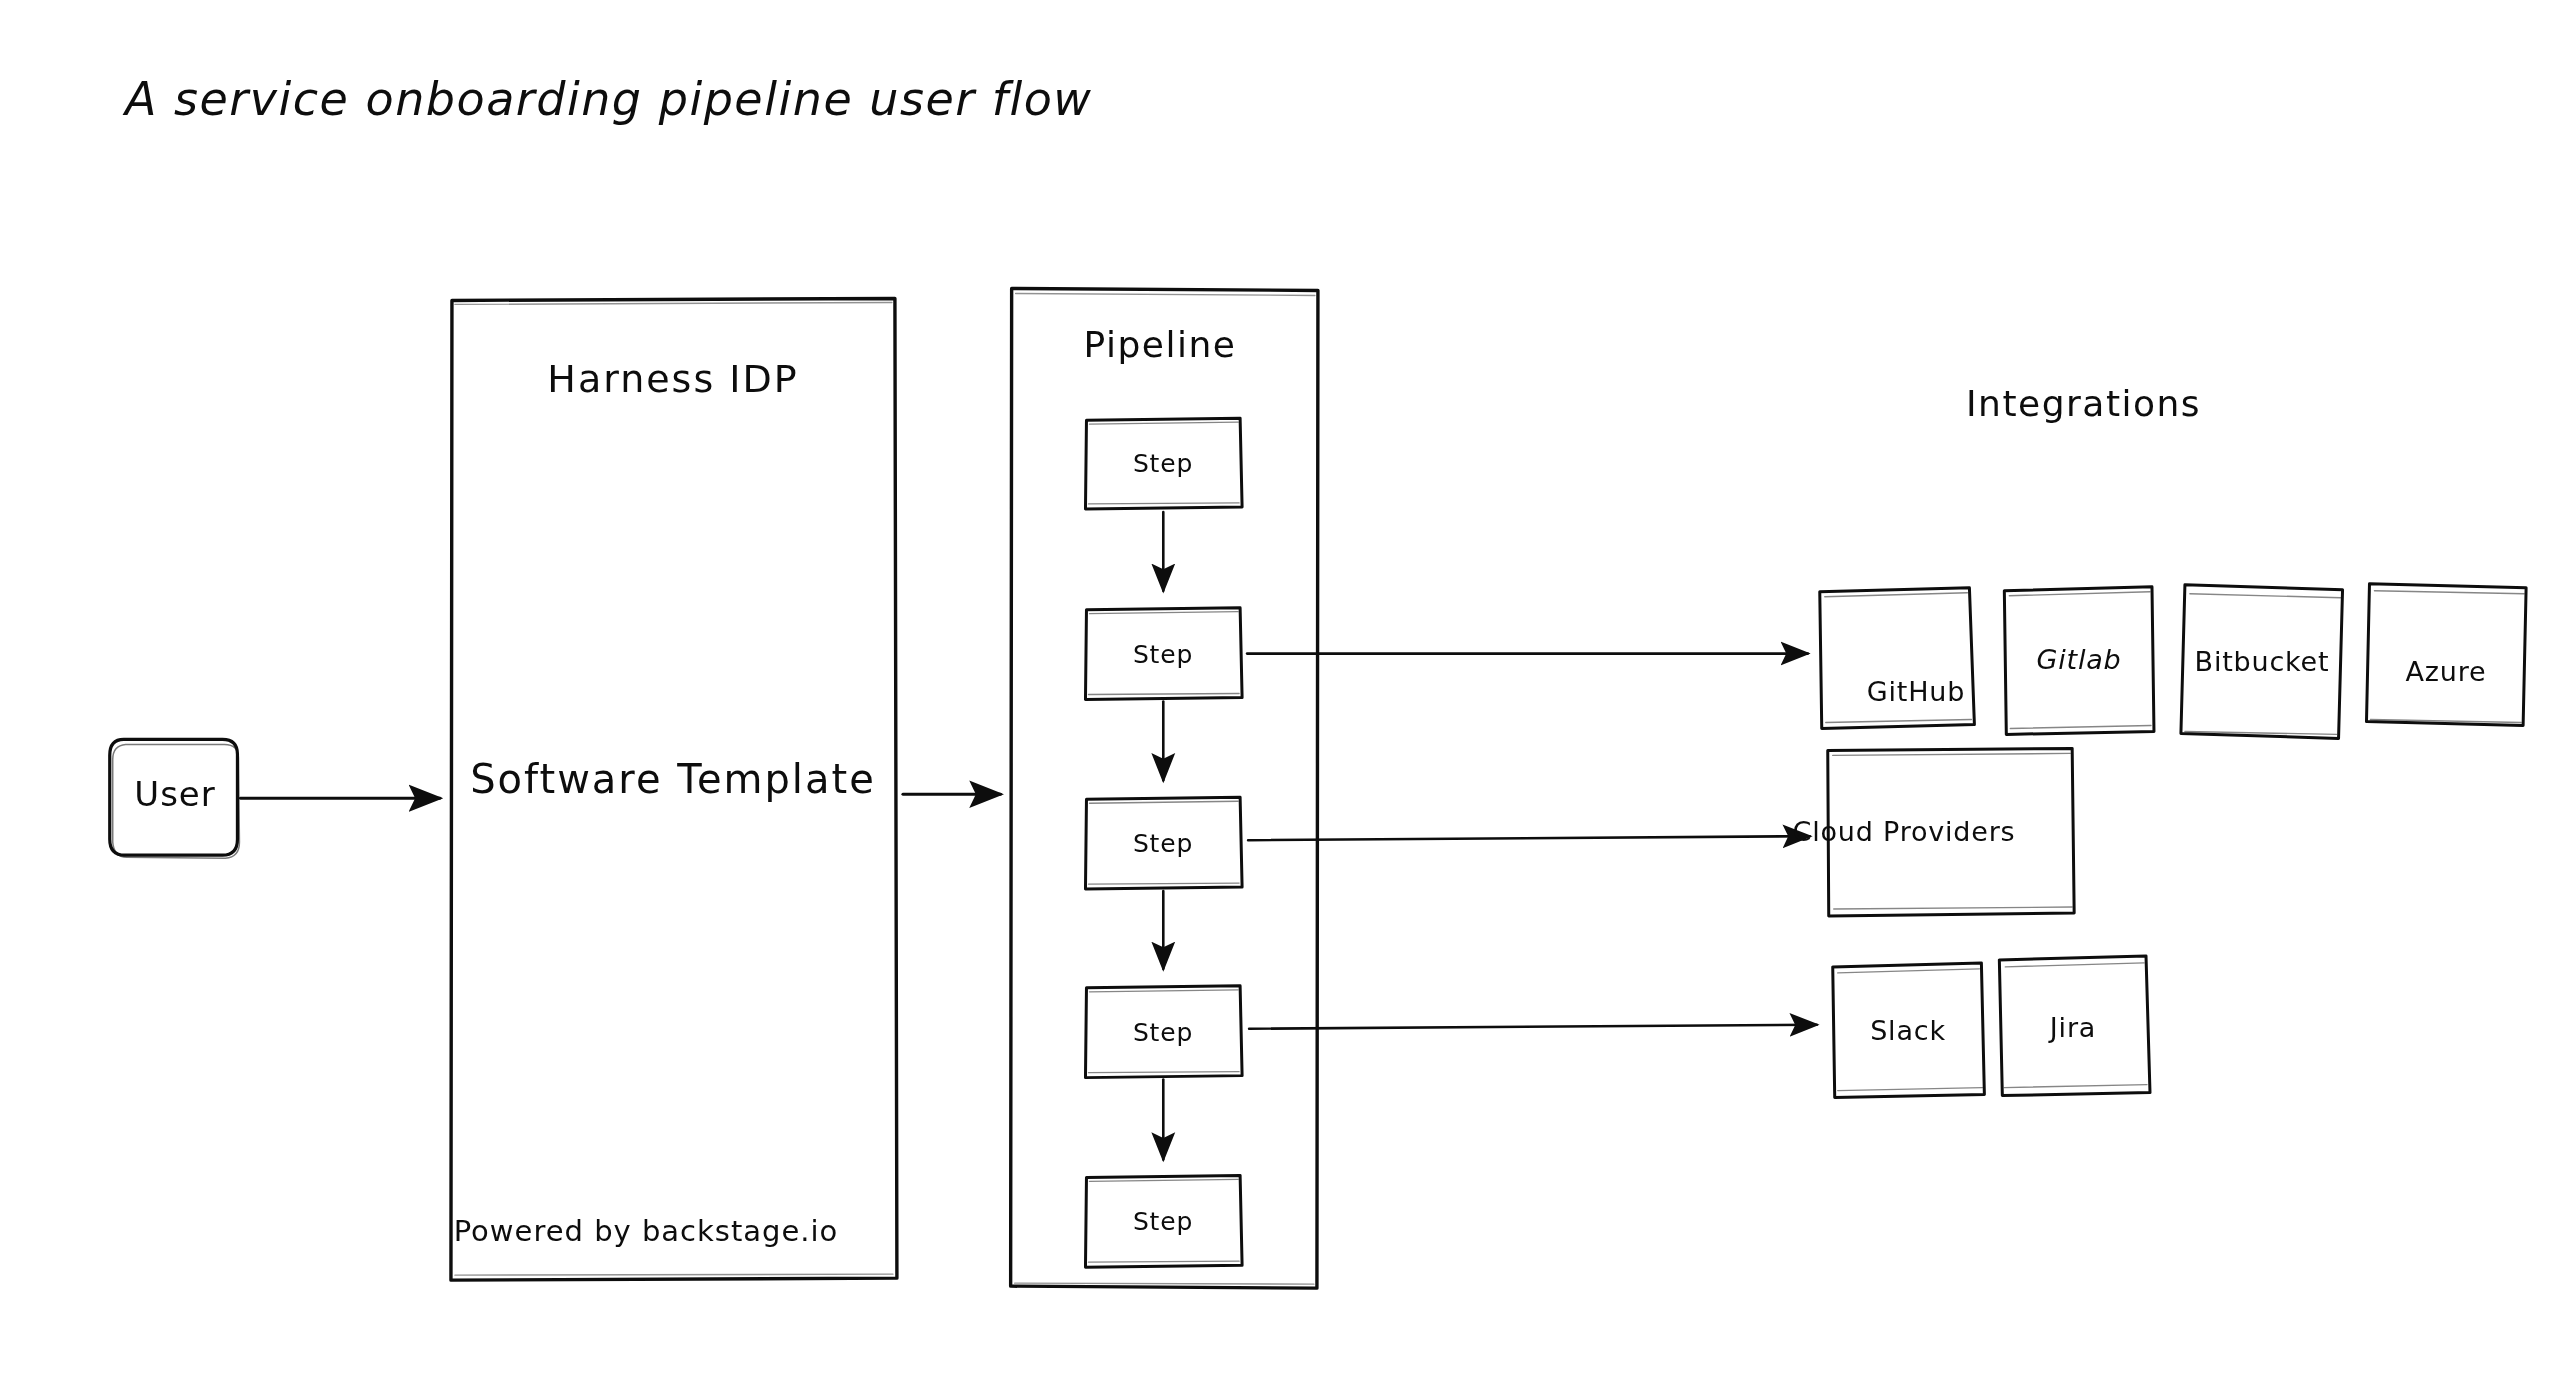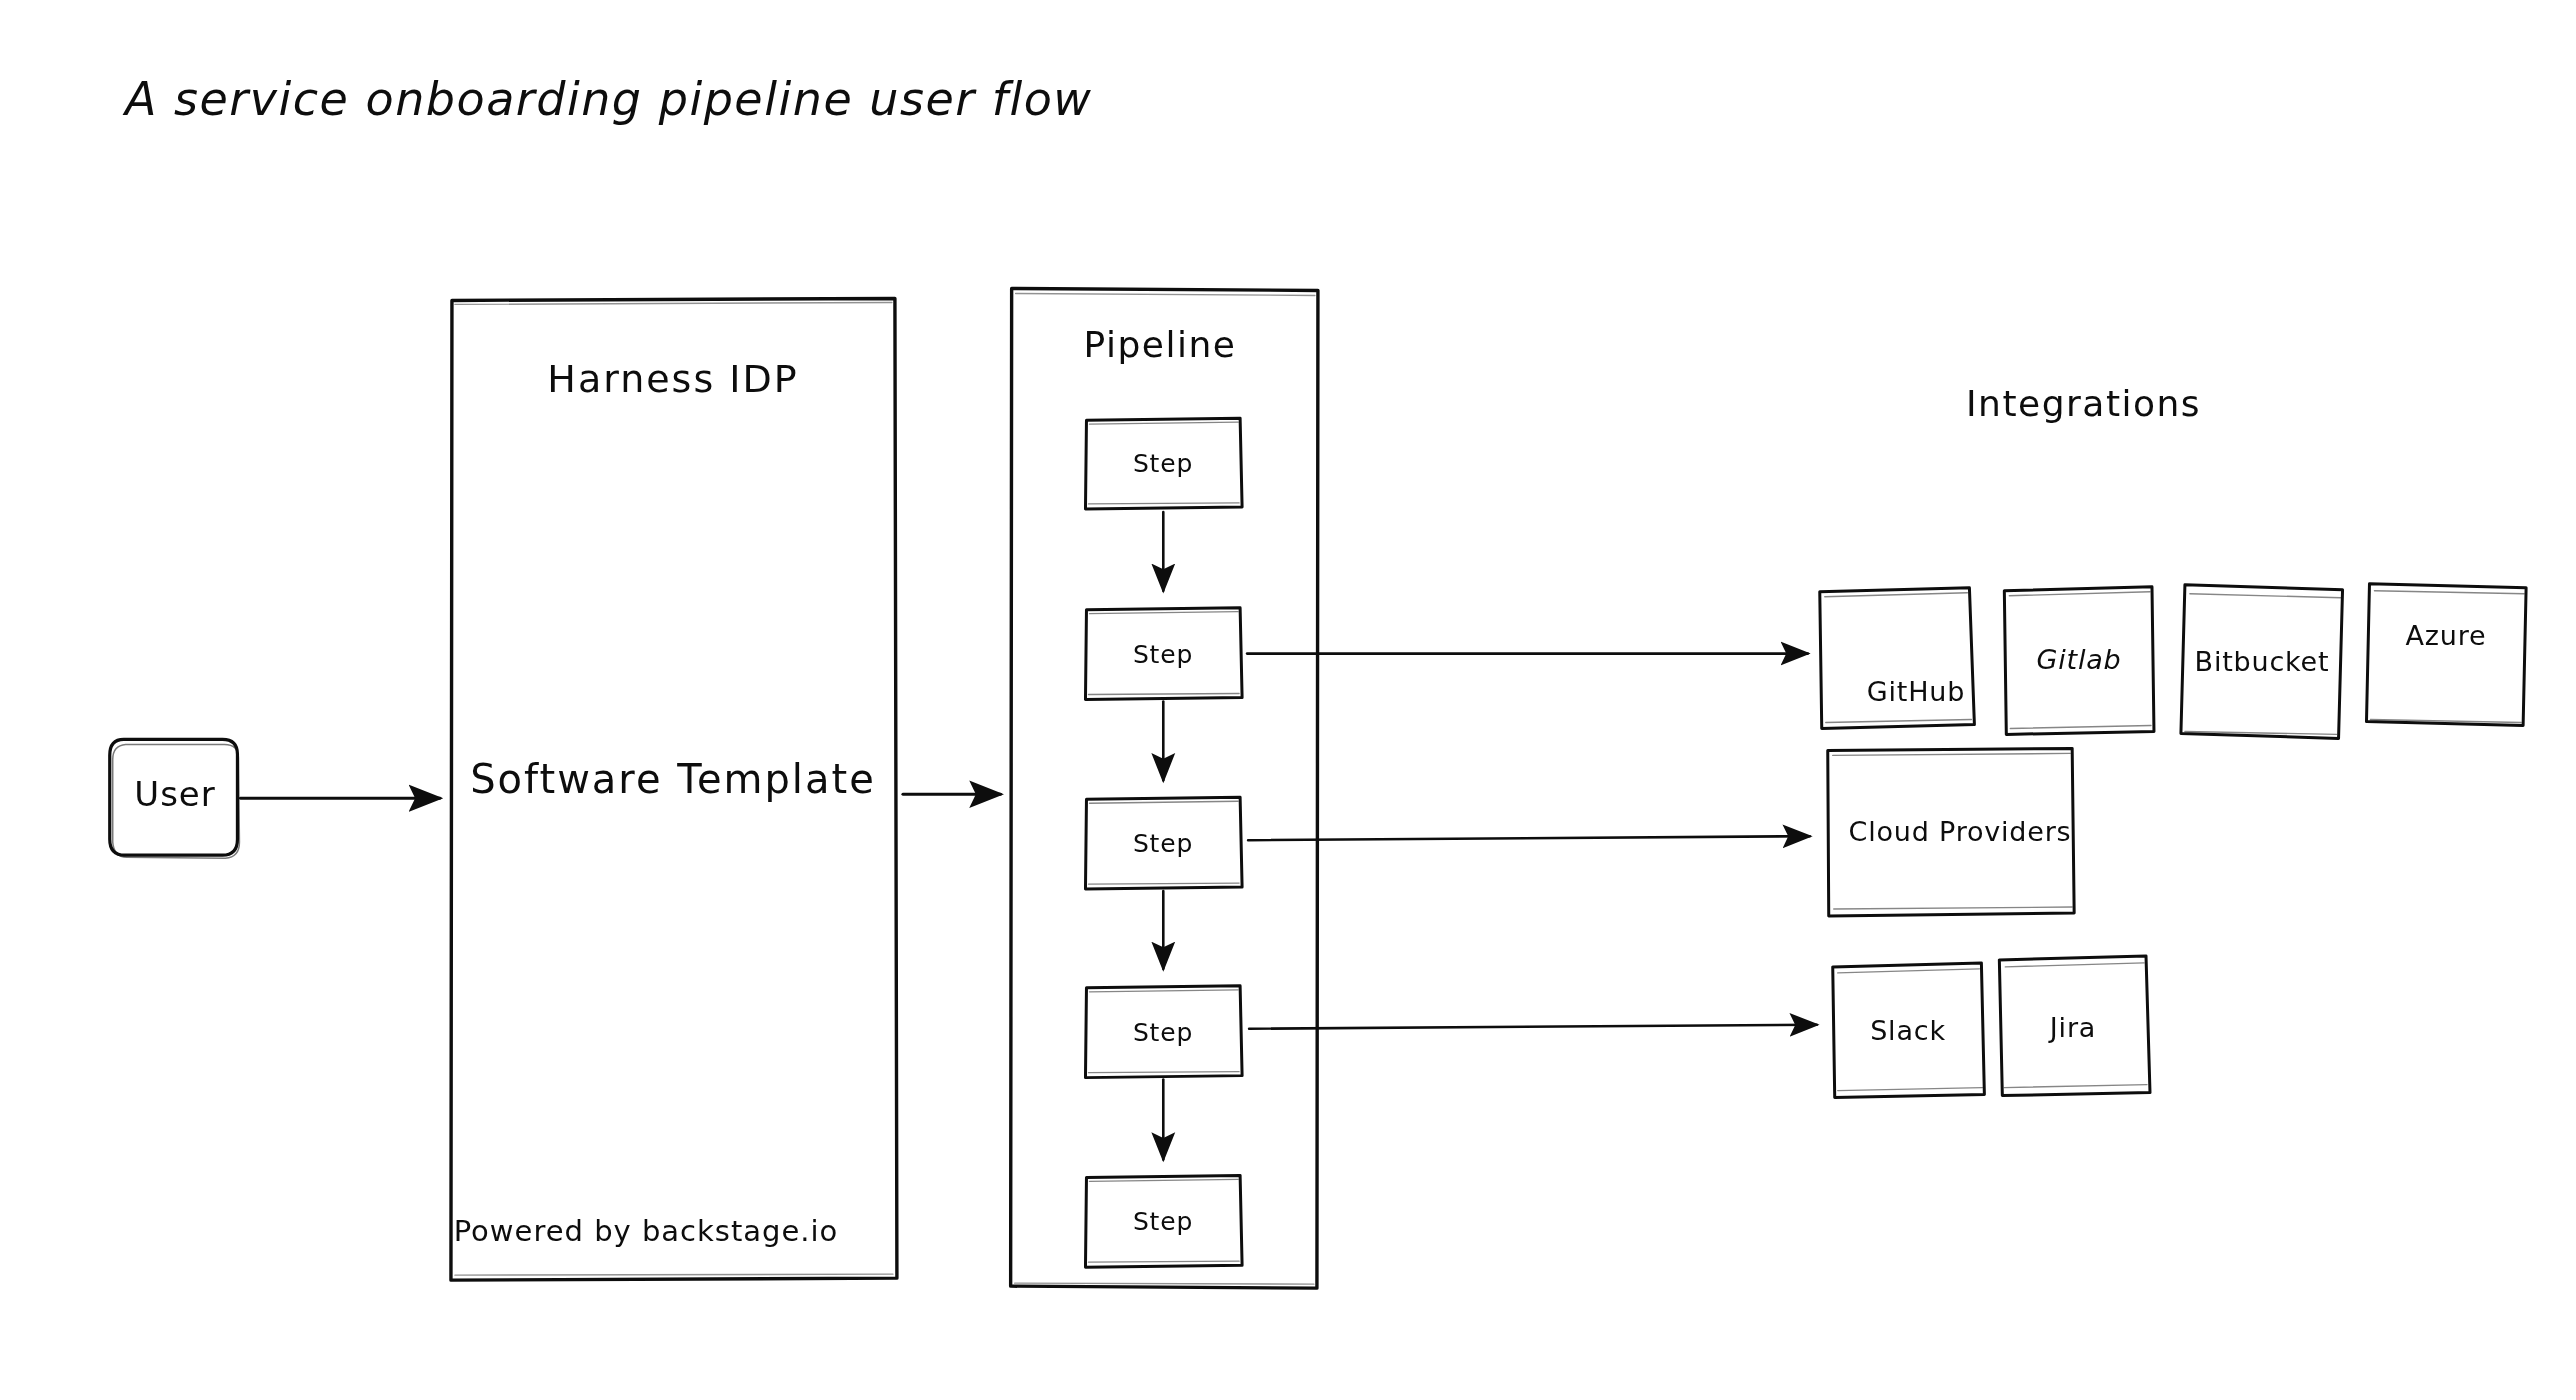--- a/index.html
+++ b/index.html
@@ -235,24 +235,24 @@
 
   <div class="lbl center integration-label" style="left:1897px; top:676px;margin-left:19px;">GitHub</div>
   <div class="hit" style="left:1820px; top:588px; width:155px; height:141px;"></div>
 
   <div class="lbl center integration-label" style="left:2079px; top:644px;font-style:italic;">Gitlab</div>
   <div class="hit" style="left:2004px; top:587px; width:150px; height:148px;"></div>
 
   <div class="lbl center integration-label" style="left:2262px; top:646px;">Bitbucket</div>
   <div class="hit" style="left:2181px; top:585px; width:162px; height:154px;"></div>
 
-  <div class="lbl center integration-label" style="left:2446px; top:620px;">Azure</div>
+  <div class="lbl center integration-label" style="left:2446px; top:656px;">Azure</div>
   <div class="hit" style="left:2366px; top:584px; width:160px; height:142px;"></div>
 
-  <div class="lbl center integration-label" style="left:1960px; top:816px;">Cloud Providers</div>
+  <div class="lbl center integration-label" style="left:1904px; top:816px;">Cloud Providers</div>
   <div class="hit" style="left:1828px; top:748px; width:246px; height:168px;"></div>
 
   <div class="lbl center integration-label" style="left:1908px; top:1015px;">Slack</div>
   <div class="hit" style="left:1833px; top:963px; width:152px; height:135px;"></div>
 
   <div class="lbl center integration-label" style="left:2073px; top:1012px;text-align:right;">Jira</div>
   <div class="hit" style="left:1999px; top:956px; width:151px; height:140px;"></div>
 
 </div>
 

